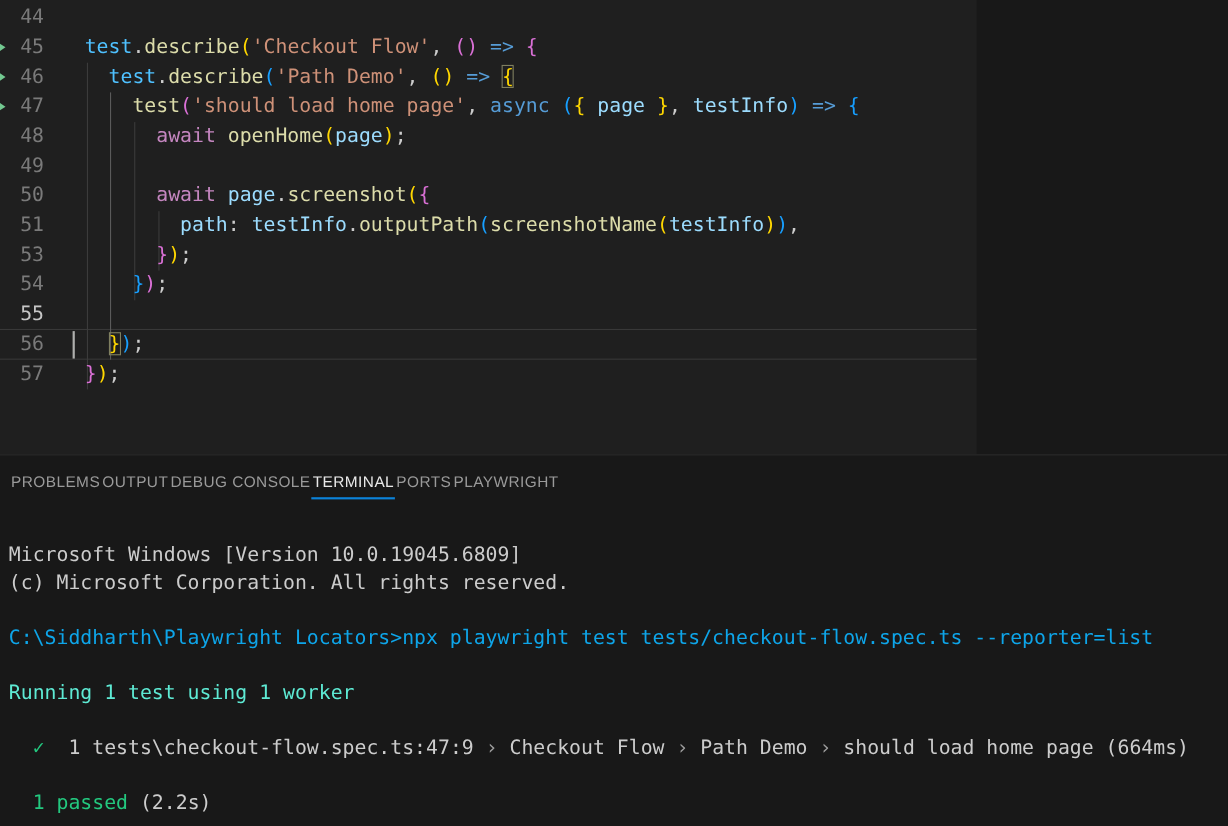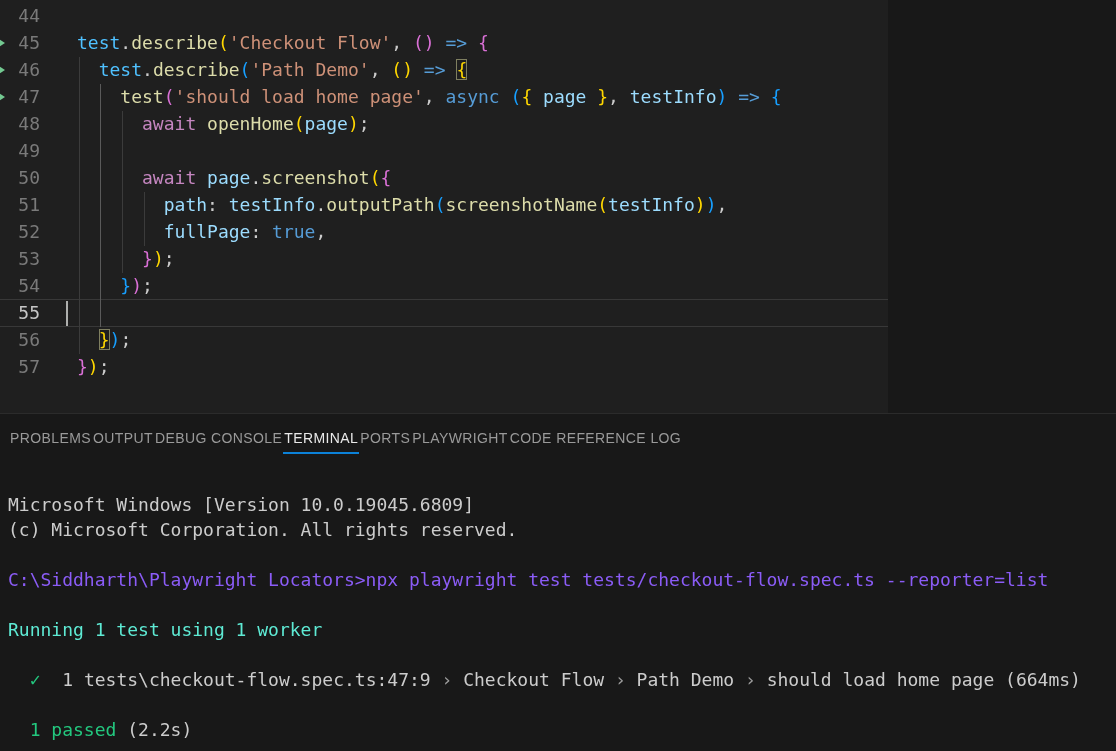--- a/index.html
+++ b/index.html
@@ -46,45 +46,43 @@
     </div>
   <div class="elines" id="elines">
       <div class="eline"><span class="lnum">44</span><span class="lcode"></span></div>
       <div class="eline"><span class="lnum">45</span><span class="lcode"><span style="color: rgb(79, 193, 255);">test</span><span style="color: rgb(204, 204, 204);">.</span><span style="color: rgb(220, 220, 170);">describe</span><span style="color: rgb(255, 215, 0);">(</span><span style="color: rgb(206, 145, 120);">'Checkout Flow'</span><span style="color: rgb(204, 204, 204);">, </span><span style="color: rgb(218, 112, 214);">()</span><span style="color: rgb(86, 156, 214);"> =&gt;</span><span style="color: rgb(218, 112, 214);"> {</span></span></div>
       <div class="eline"><span class="lnum">46</span><span class="lcode"><span style="color: rgb(204, 204, 204);">  </span><span style="color: rgb(79, 193, 255);">test</span><span style="color: rgb(204, 204, 204);">.</span><span style="color: rgb(220, 220, 170);">describe</span><span style="color: rgb(23, 159, 255);">(</span><span style="color: rgb(206, 145, 120);">'Path Demo'</span><span style="color: rgb(204, 204, 204);">, </span><span style="color: rgb(255, 215, 0);">()</span><span style="color: rgb(86, 156, 214);"> =&gt;</span><span style="color: rgb(204, 204, 204);"> </span><span class="boxed" style="color: rgb(255, 215, 0);">{</span></span></div>
       <div class="eline"><span class="lnum">47</span><span class="lcode"><span style="color: rgb(204, 204, 204);">    </span><span style="color: rgb(220, 220, 170);">test</span><span style="color: rgb(218, 112, 214);">(</span><span style="color: rgb(206, 145, 120);">'should load home page'</span><span style="color: rgb(204, 204, 204);">, </span><span style="color: rgb(86, 156, 214);">async</span><span style="color: rgb(204, 204, 204);"> </span><span style="color: rgb(23, 159, 255);">(</span><span style="color: rgb(255, 215, 0);">{</span><span style="color: rgb(156, 220, 254);"> page </span><span style="color: rgb(255, 215, 0);">}</span><span style="color: rgb(204, 204, 204);">, </span><span style="color: rgb(156, 220, 254);">testInfo</span><span style="color: rgb(23, 159, 255);">)</span><span style="color: rgb(86, 156, 214);"> =&gt;</span><span style="color: rgb(23, 159, 255);"> {</span></span></div>
       <div class="eline"><span class="lnum">48</span><span class="lcode"><span style="color: rgb(204, 204, 204);">      </span><span style="color: rgb(197, 134, 192);">await</span><span style="color: rgb(204, 204, 204);"> </span><span style="color: rgb(220, 220, 170);">openHome</span><span style="color: rgb(255, 215, 0);">(</span><span style="color: rgb(156, 220, 254);">page</span><span style="color: rgb(255, 215, 0);">)</span><span style="color: rgb(204, 204, 204);">;</span></span></div>
       <div class="eline"><span class="lnum">49</span><span class="lcode"></span></div>
       <div class="eline"><span class="lnum">50</span><span class="lcode"><span style="color: rgb(204, 204, 204);">      </span><span style="color: rgb(197, 134, 192);">await</span><span style="color: rgb(204, 204, 204);"> </span><span style="color: rgb(156, 220, 254);">page</span><span style="color: rgb(204, 204, 204);">.</span><span style="color: rgb(220, 220, 170);">screenshot</span><span style="color: rgb(255, 215, 0);">(</span><span style="color: rgb(218, 112, 214);">{</span></span></div>
       <div class="eline"><span class="lnum">51</span><span class="lcode"><span style="color: rgb(204, 204, 204);">        </span><span style="color: rgb(156, 220, 254);">path</span><span style="color: rgb(204, 204, 204);">: </span><span style="color: rgb(156, 220, 254);">testInfo</span><span style="color: rgb(204, 204, 204);">.</span><span style="color: rgb(220, 220, 170);">outputPath</span><span style="color: rgb(23, 159, 255);">(</span><span style="color: rgb(220, 220, 170);">screenshotName</span><span style="color: rgb(255, 215, 0);">(</span><span style="color: rgb(156, 220, 254);">testInfo</span><span style="color: rgb(255, 215, 0);">)</span><span style="color: rgb(23, 159, 255);">)</span><span style="color: rgb(204, 204, 204);">,</span></span></div>
-      <div class="eline"><span class="lnum">52</span><span class="lcode"><span style="color: rgb(204, 204, 204);">        </span><span style="color: rgb(156, 220, 254);">fullPage</span><span style="color: rgb(204, 204, 204);">: </span><span style="color: rgb(86, 156, 214);">true</span><span style="color: rgb(204, 204, 204);">,</span></span></div>
       <div class="eline"><span class="lnum">53</span><span class="lcode"><span style="color: rgb(204, 204, 204);">      </span><span style="color: rgb(218, 112, 214);">}</span><span style="color: rgb(255, 215, 0);">)</span><span style="color: rgb(204, 204, 204);">;</span></span></div>
       <div class="eline"><span class="lnum">54</span><span class="lcode"><span style="color: rgb(204, 204, 204);">    </span><span style="color: rgb(23, 159, 255);">}</span><span style="color: rgb(218, 112, 214);">)</span><span style="color: rgb(204, 204, 204);">;</span></span></div>
       <div class="eline active"><span class="lnum">55</span><span class="lcode"></span></div>
       <div class="eline"><span class="lnum">56</span><span class="lcode"><span style="color: rgb(204, 204, 204);">  </span><span class="boxed" style="color: rgb(255, 215, 0);">}</span><span style="color: rgb(23, 159, 255);">)</span><span style="color: rgb(204, 204, 204);">;</span></span></div>
       <div class="eline"><span class="lnum">57</span><span class="lcode"><span style="color: rgb(218, 112, 214);">}</span><span style="color: rgb(255, 215, 0);">)</span><span style="color: rgb(204, 204, 204);">;</span></span></div>
     </div>
   <div class="cursor"></div>
 </div>
 
 <div class="panel">
   <div class="tabs" id="tabs">
       <span class="tab">PROBLEMS</span>
       <span class="tab">OUTPUT</span>
       <span class="tab">DEBUG CONSOLE</span>
       <span class="tab active" style="border-bottom-color: rgb(12, 130, 216);">TERMINAL</span>
       <span class="tab">PORTS</span>
       <span class="tab">PLAYWRIGHT</span>
-      <span class="tab">CODE REFERENCE LOG</span>
     </div>
   <div class="terminal" id="terminal">
       <div class="tline"><span style="color: rgb(204, 204, 204); text-align: right;">Microsoft Windows [Version 10.0.19045.6809]</span></div>
       <div class="tline"><span style="color: rgb(204, 204, 204);">(c) Microsoft Corporation. All rights reserved.</span></div>
       <div class="tline"></div>
-      <div class="tline"><span style="color: #8b5cf6;">C:\Siddharth\Playwright Locators&gt;npx playwright test tests/checkout-flow.spec.ts --reporter=list</span></div>
+      <div class="tline"><span style="color: #0ea5e9;">C:\Siddharth\Playwright Locators&gt;npx playwright test tests/checkout-flow.spec.ts --reporter=list</span></div>
       <div class="tline"></div>
       <div class="tline"><span style="color: #5eead4;">Running 1 test using 1 worker</span></div>
       <div class="tline"></div>
       <div class="tline"><span style="color: rgb(204, 204, 204);">  </span><span style="color: rgb(35, 200, 127);">✓</span><span style="color: rgb(204, 204, 204);">  1 tests\checkout-flow.spec.ts:47:9 </span><span style="color: rgb(157, 157, 157);">›</span><span style="color: rgb(204, 204, 204);"> Checkout Flow </span><span style="color: rgb(157, 157, 157);">›</span><span style="color: rgb(204, 204, 204);"> Path Demo </span><span style="color: rgb(157, 157, 157);">›</span><span style="color: rgb(204, 204, 204);"> should load home page </span><span style="color: rgb(204, 204, 204);">(664ms)</span></div>
       <div class="tline"></div>
       <div class="tline"><span style="color: rgb(204, 204, 204);">  </span><span style="color: rgb(35, 200, 127); text-align: right;">1 passed</span><span style="color: rgb(204, 204, 204);"> (2.2s)</span></div>
     </div>
 </div>
 
 </body></html>

